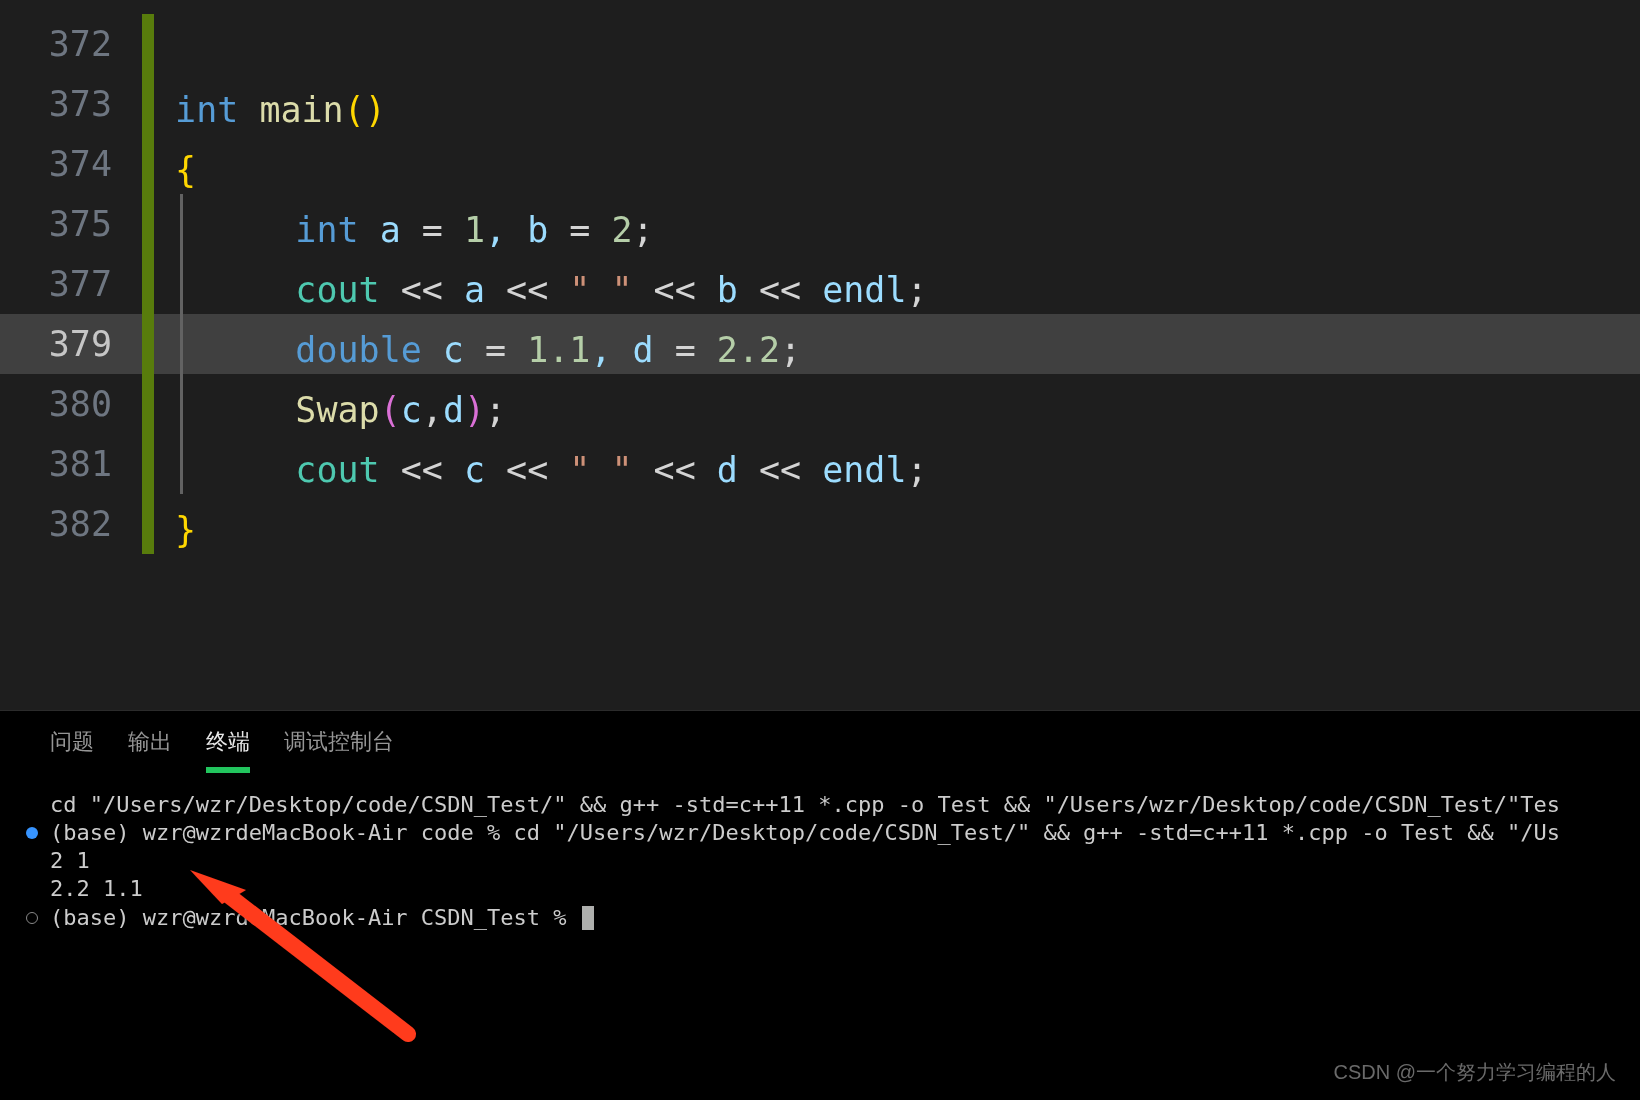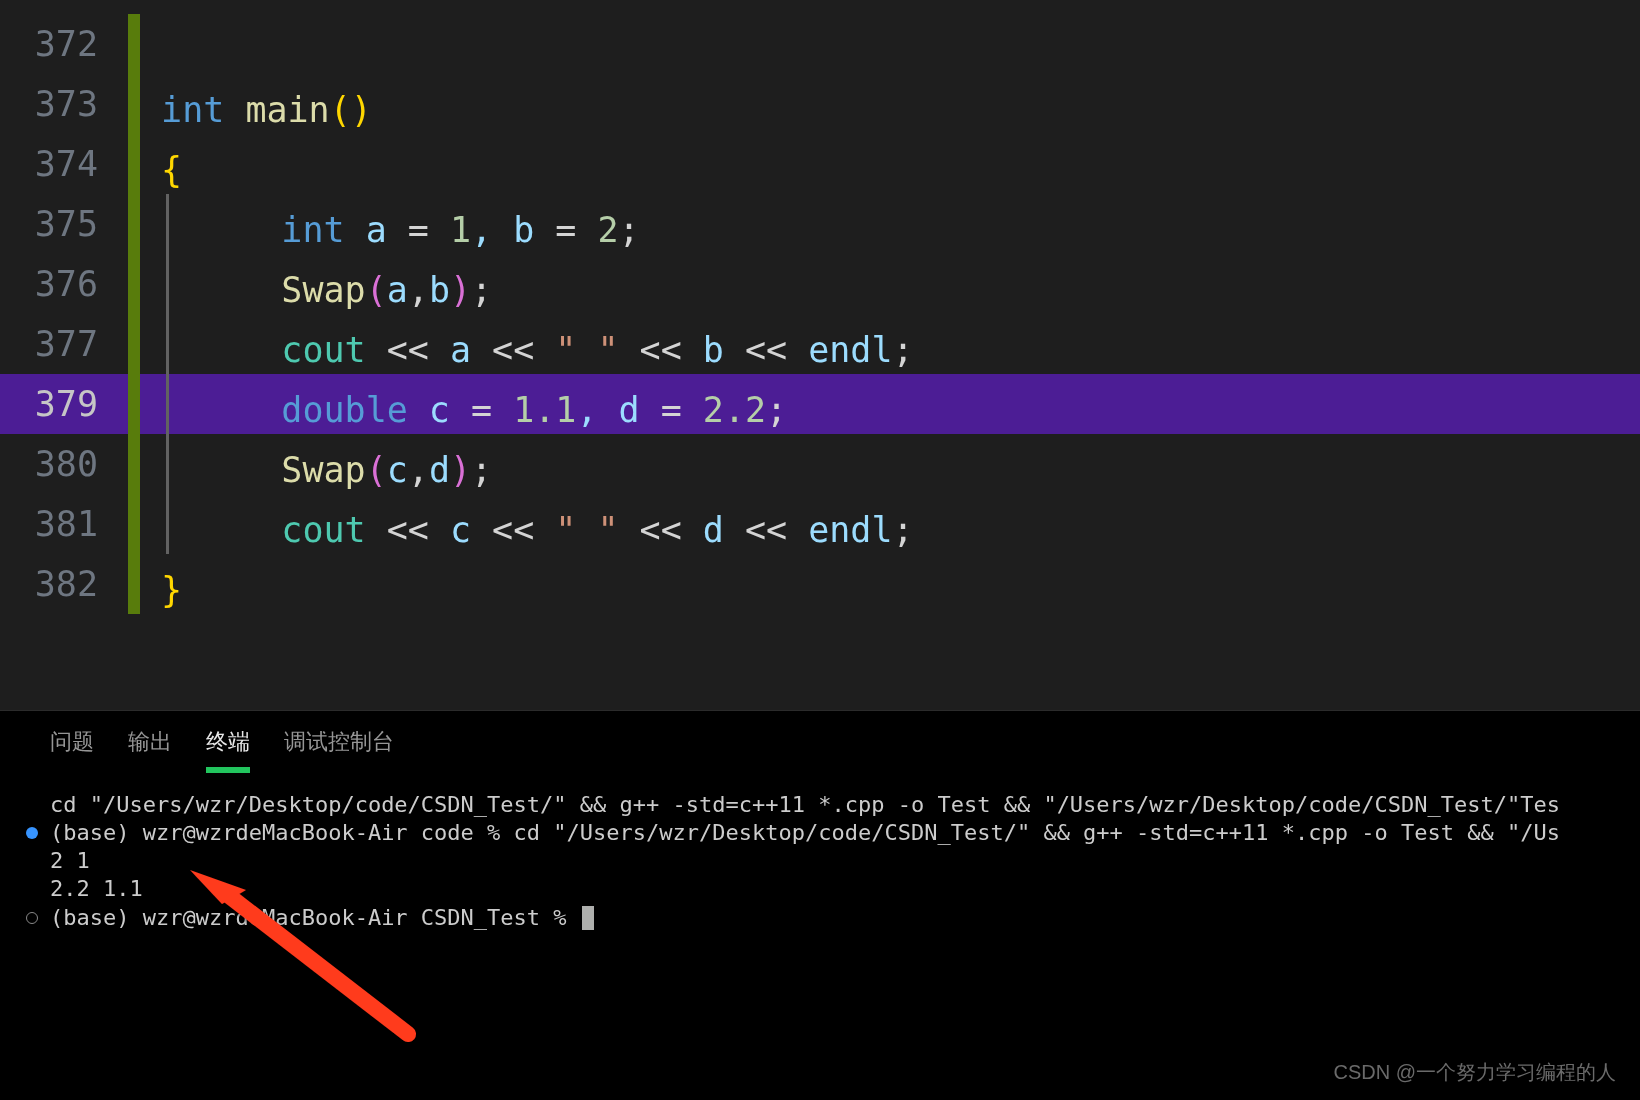--- a/index.html
+++ b/index.html
@@ -19,23 +19,23 @@
     overflow: hidden;
   }
   .code-lines { padding-top: 14px; }
   .line {
     display: flex;
     height: 60px;
     align-items: center;
     font-size: 35px;
     white-space: pre;
   }
-  .line.hl { background: #4c1d95; align-items: center; }
+  .line.hl { background: #404040; align-items: center; }
   .ln {
-    width: 128px;
+    width: 142px;
     text-align: right;
     padding-right: 30px;
     color: #6e7681;
     user-select: none;
     flex-shrink: 0;
   }
   .ln.active { color: #c6c6c6; }
   .gutter {
     width: 12px;
     flex-shrink: 0;
@@ -127,21 +127,20 @@
 </style>
 </head>
 <body>
 
 <div class="editor-area">
   <div class="code-lines" id="code-lines">
       <div class="line"><div class="ln">372</div><div class="gutter green"></div><div class="code"></div></div>
       <div class="line"><div class="ln">373</div><div class="gutter green"></div><div class="code"><span class="txt"> </span><span class="kw">int</span><span class="txt"> </span><span class="fn">main</span><span class="br-y">(</span><span class="br-y">)</span></div></div>
       <div class="line"><div class="ln">374</div><div class="gutter green"></div><div class="code"><span class="txt"> </span><span class="br-y">{</span></div></div>
       <div class="line"><div class="ln">375</div><div class="gutter green"></div><div class="gutter-indent"></div><div class="code"><span class="txt">     </span><span class="kw">int</span><span class="id"> a </span><span class="op">=</span><span class="txt"> </span><span class="nm">1</span><span class="id">, b </span><span class="op">=</span><span class="txt"> </span><span class="nm">2</span><span class="pn">;</span></div></div>
-      <div class="line"><div class="ln">376</div><div class="gutter green"></div><div class="gutter-indent"></div><div class="code"><span class="txt">     </span><span class="fn">Swap</span><span class="br-p">(</span><span class="id">a</span><span class="pn">,</span><span class="id">b</span><span class="br-p">)</span><span class="pn">;</span></div></div>
       <div class="line"><div class="ln">377</div><div class="gutter green"></div><div class="gutter-indent"></div><div class="code"><span class="txt">     </span><span class="obj">cout</span><span class="op"> &lt;&lt; </span><span class="id">a</span><span class="op"> &lt;&lt; </span><span class="str">" "</span><span class="op"> &lt;&lt; </span><span class="id">b</span><span class="op"> &lt;&lt; </span><span class="id">endl</span><span class="pn">;</span></div></div>
       <div class="line hl"><div class="ln active">379</div><div class="gutter green"></div><div class="gutter-indent"></div><div class="code"><span class="txt">     </span><span class="kw">double</span><span class="id"> c </span><span class="op">=</span><span class="txt"> </span><span class="nm">1.1</span><span class="id">, d </span><span class="op">=</span><span class="txt"> </span><span class="nm">2.2</span><span class="pn">;</span></div></div>
       <div class="line"><div class="ln">380</div><div class="gutter green"></div><div class="gutter-indent"></div><div class="code"><span class="txt">     </span><span class="fn">Swap</span><span class="br-p">(</span><span class="id">c</span><span class="pn">,</span><span class="id">d</span><span class="br-p">)</span><span class="pn">;</span></div></div>
       <div class="line"><div class="ln">381</div><div class="gutter green"></div><div class="gutter-indent"></div><div class="code"><span class="txt">     </span><span class="obj">cout</span><span class="op"> &lt;&lt; </span><span class="id">c</span><span class="op"> &lt;&lt; </span><span class="str">" "</span><span class="op"> &lt;&lt; </span><span class="id">d</span><span class="op"> &lt;&lt; </span><span class="id">endl</span><span class="pn">;</span></div></div>
       <div class="line"><div class="ln">382</div><div class="gutter green"></div><div class="code"><span class="txt"> </span><span class="br-y">}</span></div></div>
     </div>
 </div>
 
 <div class="panel">
   <div class="tabs" id="panel-tabs">

